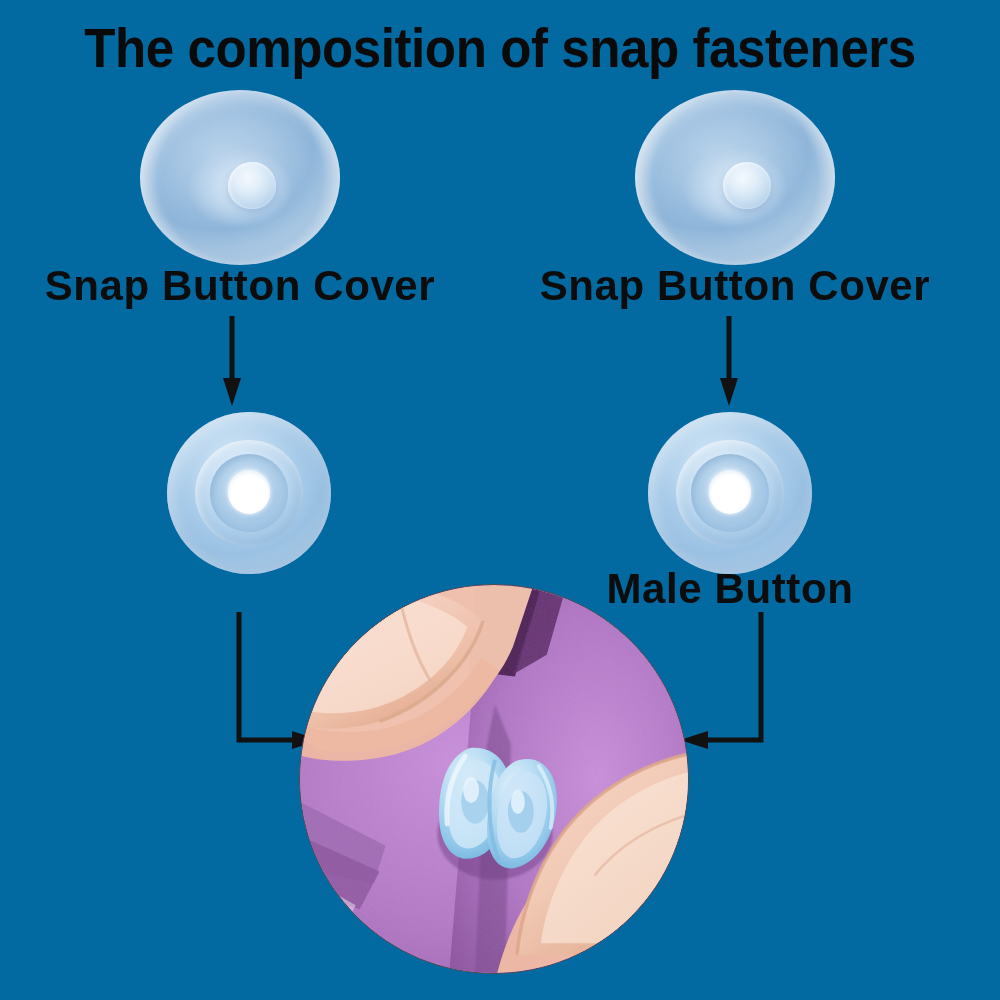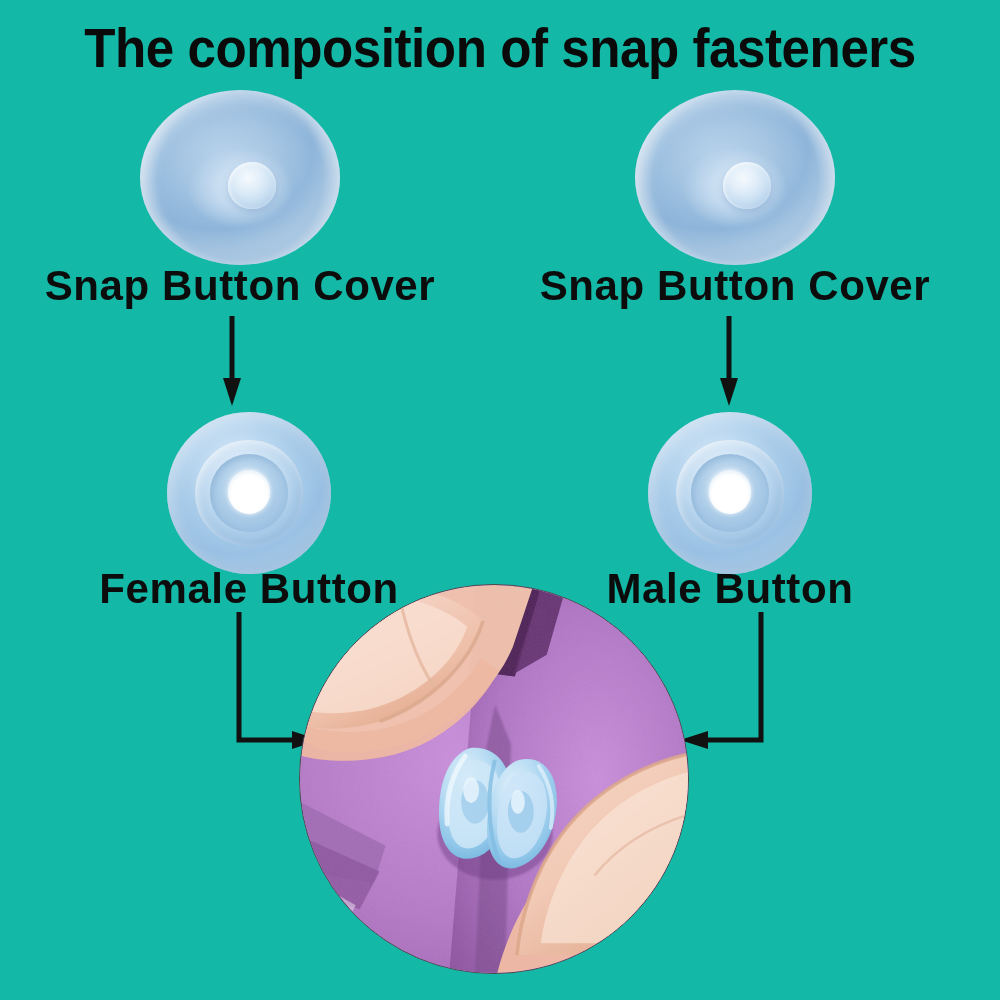--- a/index.html
+++ b/index.html
@@ -2,21 +2,21 @@
 <html><head>
 <meta charset="utf-8">
 <style>
   * { margin:0; padding:0; box-sizing:border-box; }
   html, body {
     width:1000px; height:1000px;
     background:#ffffff;
     font-family:"Liberation Sans", sans-serif;
     overflow:hidden;
   }
-  #root { position:relative; width:1000px; height:1000px; background:#14b8a6; }
+  #root { position:relative; width:1000px; height:1000px; background:#0369a1; }
 
   
   .title {
     position:absolute; left:0; top:18px; width:1000px;
     text-align:center;
     font-family:"Liberation Sans", sans-serif;
     font-weight:bold;
     font-size:55px;
     line-height:60px;
     color:#0a0a0a;
@@ -129,21 +129,20 @@
     <polygon points="17,90 8,62 26,62" fill="#111111"></polygon>
   </svg>
 
   <div class="ring-wrap" style="left:167px; top:412px; width:164px; height:162px;">
     <div class="ring">
       <div class="r2"></div>
       <div class="r3"></div>
       <div class="hole"></div>
     </div>
   </div>
-  <div class="label" style="left:49px; top:572px; width:400px;">Female Button</div>
 
   <svg class="arrow-svg" style="left:222px; top:612px;" width="100" height="150" viewBox="0 0 100 150">
     <polyline points="17,0 17,128 78,128" fill="none" stroke="#111111" stroke-width="5"></polyline>
     <polygon points="98,128 70,119 70,137" fill="#111111"></polygon>
   </svg>
 
   <div class="cover-wrap" style="left:635px; top:90px; width:200px; height:175px;">
     <div class="cover">
       <div class="cover-nub"></div>
     </div>

